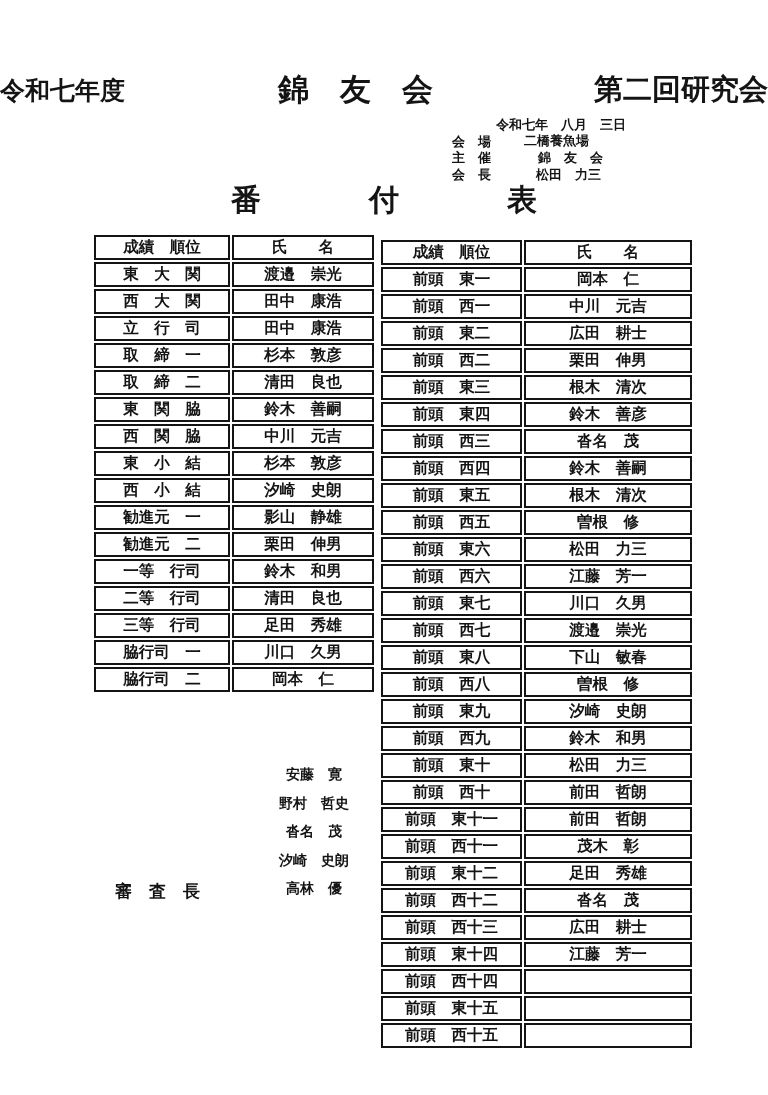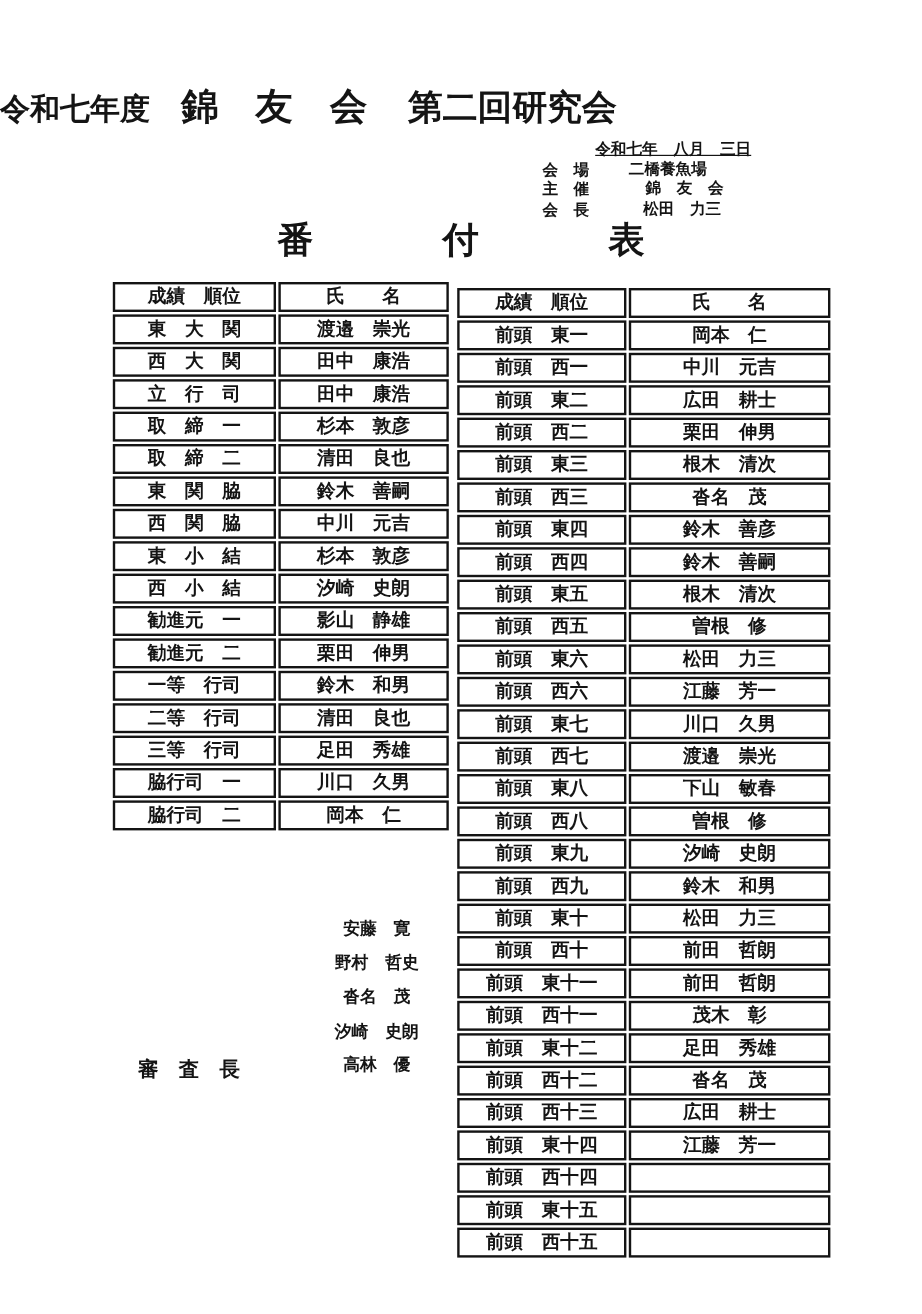--- a/index.html
+++ b/index.html
@@ -5,30 +5,30 @@
   html,body { margin:0; padding:0; background:#ffffff; }
   .page {
     position:relative; width:768px; height:1095px; margin:0 auto;
     background:#ffffff; color:#141414; overflow:hidden;
     font-family:"DejaVu Serif", serif; font-weight:bold;
   }
 
   
   .title-row {
     position:absolute; top:72px; left:0; width:768px;
-    display:flex; justify-content:flex-start; align-items:flex-end;
+    display:flex; justify-content:space-between; align-items:flex-end;
   }
   .title-era   { font-size:25px; line-height:1.2; }
   .title-club  { font-size:31px; line-height:1.1; margin:0 34px 0 26px; }
   .title-event { font-size:29px; line-height:1.1; }
 
   
   .meta { position:absolute; top:117px; left:452px; width:225px;
           font-size:13px; line-height:16.5px; }
-  .meta-date { padding-left:44px;text-decoration:underline; }
+  .meta-date { padding-left:44px; }
   .meta-row  { display:flex; }
   .meta-label { width:58px; flex:none;font-family:Liberation Serif, serif; }
   .meta-row.venue    .meta-value { padding-left:14px;font-family:Liberation Mono, monospace; }
   .meta-row.organizer .meta-value { padding-left:28px; }
   .meta-row.chairman  .meta-value { padding-left:26px; }
 
   
   .banzuke-heading {
     position:absolute; top:180px; left:0; width:768px; box-sizing:border-box;
     text-align:center; font-size:30px; letter-spacing:3.6em; padding-left:3.6em;
@@ -178,26 +178,26 @@
         </tr>
         <tr>
           <td class="rank-cell">前頭　西二</td>
           <td class="name-cell">栗田　伸男</td>
         </tr>
         <tr>
           <td class="rank-cell">前頭　東三</td>
           <td class="name-cell">根木　清次</td>
         </tr>
         <tr>
+          <td class="rank-cell">前頭　東四</td>
+          <td class="name-cell">鈴木　善彦</td>
+        </tr>
+        <tr>
           <td class="rank-cell">前頭　西三</td>
           <td class="name-cell">沓名　茂</td>
-        </tr>
-        <tr>
-          <td class="rank-cell">前頭　東四</td>
-          <td class="name-cell">鈴木　善彦</td>
         </tr>
         <tr>
           <td class="rank-cell">前頭　西四</td>
           <td class="name-cell">鈴木　善嗣</td>
         </tr>
         <tr>
           <td class="rank-cell">前頭　東五</td>
           <td class="name-cell">根木　清次</td>
         </tr>
         <tr>

